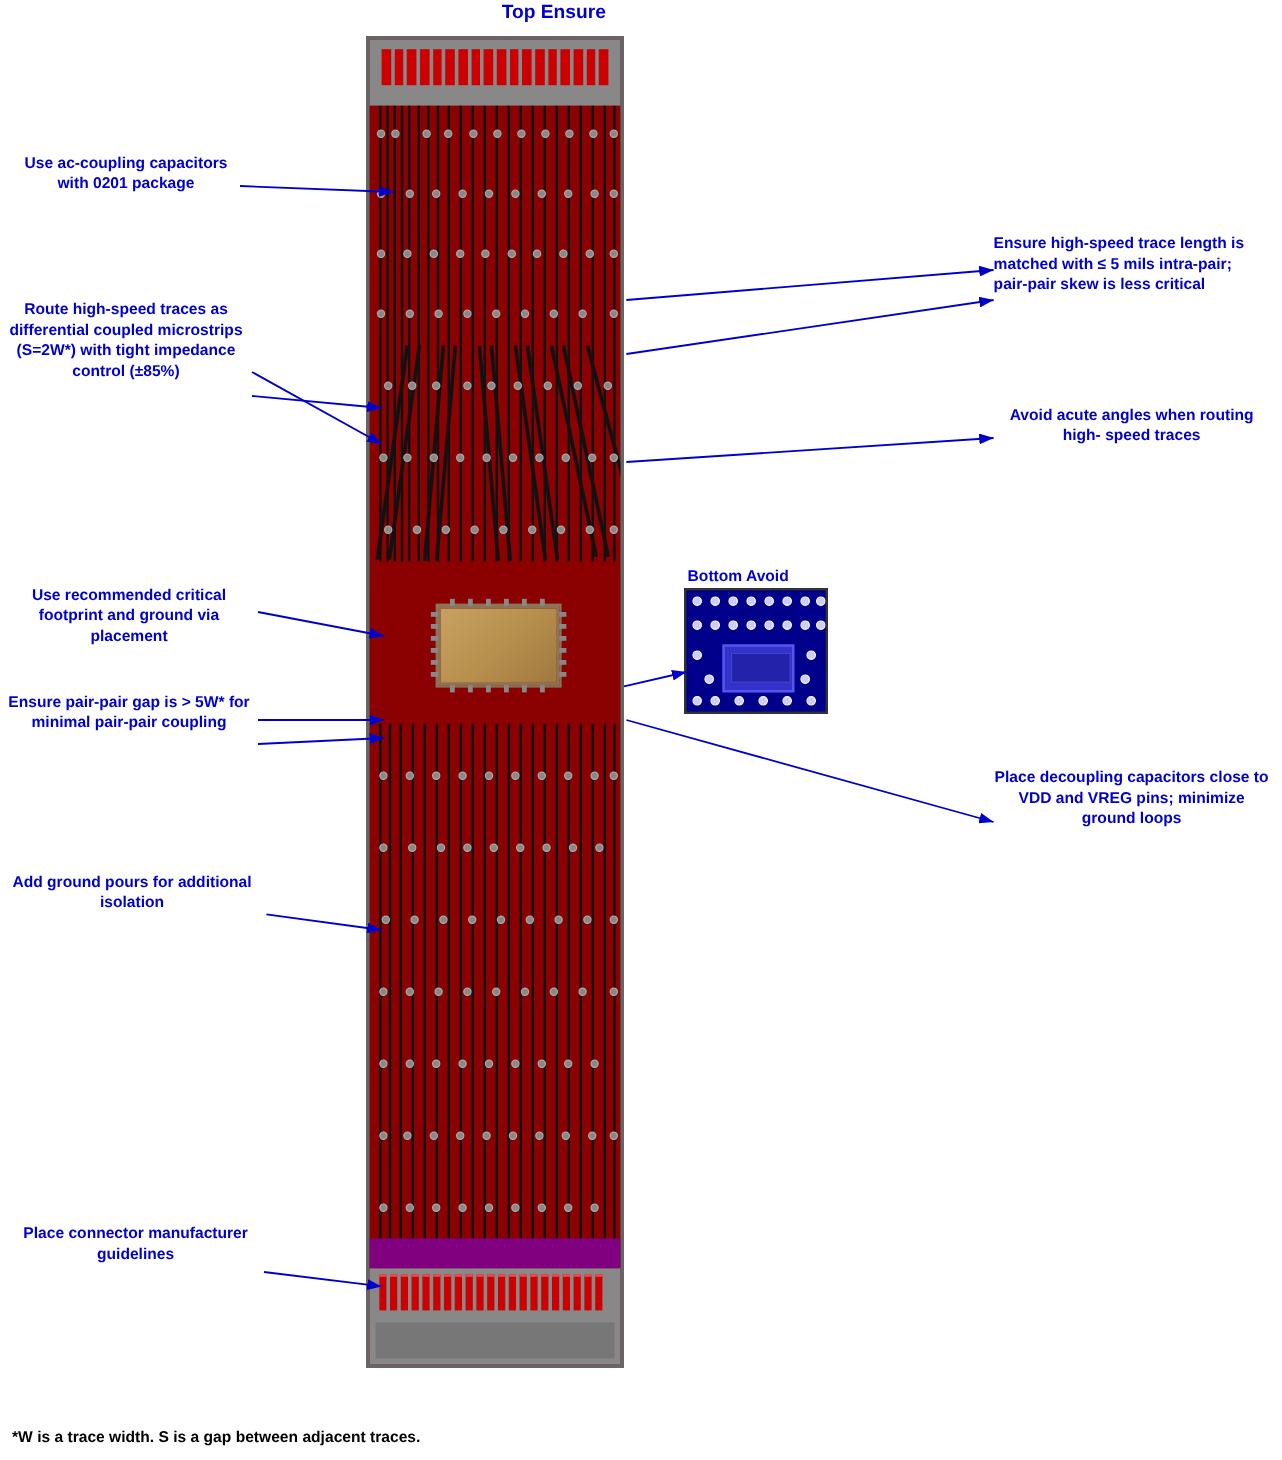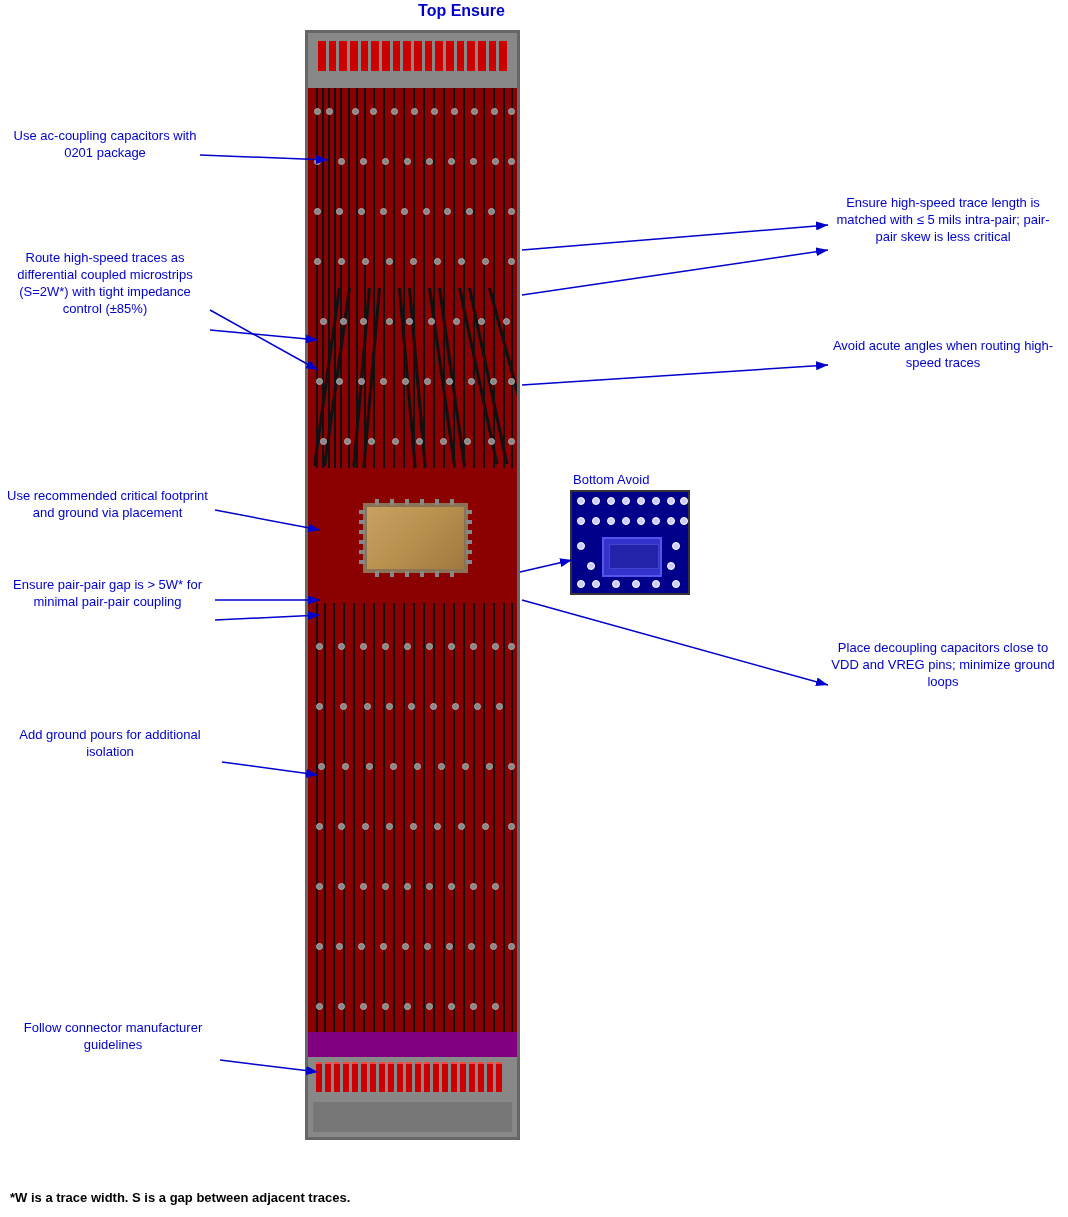--- a/index.html
+++ b/index.html
@@ -72,21 +72,21 @@
       width: 120px;
       height: 105px;
       background: #00008b;
       border: 2px solid #333;
     }
 
     
     .annotation {
       position: absolute;
       color: #0000cc;
-      font-weight: normal;
+      font-weight: bold;
       font-size: 13px;
       text-align: center;
       line-height: 1.3;
     }
 
     
     .arrows-svg {
       position: absolute;
       top: 0;
       left: 0;
@@ -484,26 +484,26 @@
 is &gt; 5W* for minimal
 pair-pair coupling</span>
 </div>
 
 <div class="annotation" style="top:727px;left:0px;width:220px;text-align:center;">
   <span>Add ground pours for
 additional isolation</span>
 </div>
 
 <div class="annotation" style="top:1020px;left:18px;width:190px;text-align:center;">
-  <span>Follow connector
+  <span>Place connector
 manufacturer
 guidelines</span>
 </div>
 
-<div class="annotation" style="top:195px;left:828px;width:230px;text-align:center;">
+<div class="annotation" style="top:195px;left:828px;width:230px;text-align:left;">
   <span>Ensure high-speed
 trace length is
 matched with ≤ 5 mils
 intra-pair;  pair-pair
 skew is less critical</span>
 </div>
 
 <div class="annotation" style="top:338px;left:828px;width:230px;text-align:center;">
   <span>Avoid acute angles
 when routing high-

